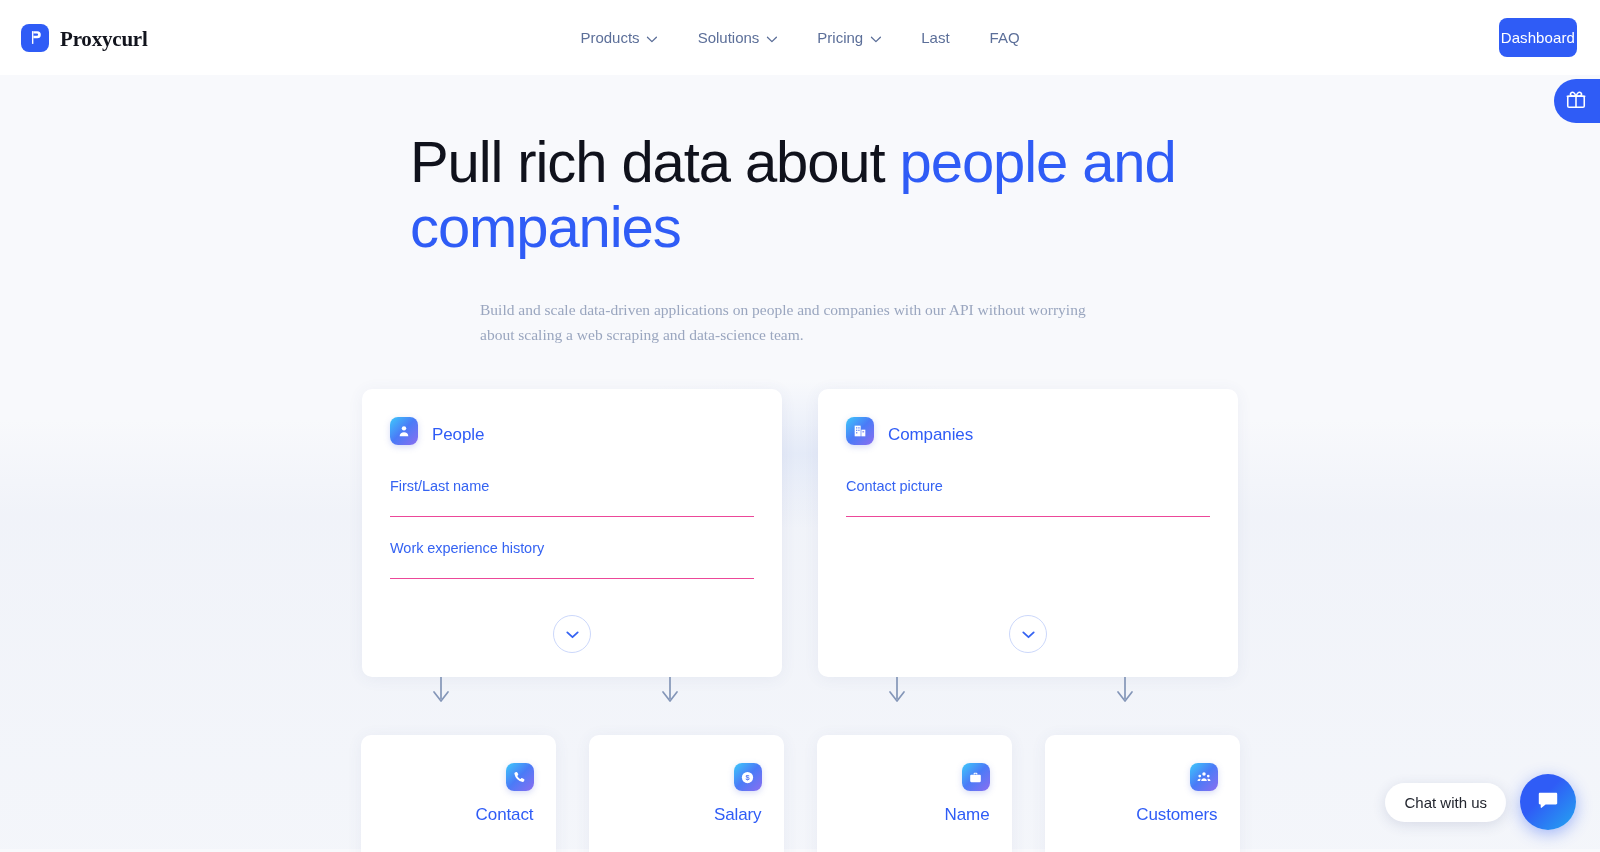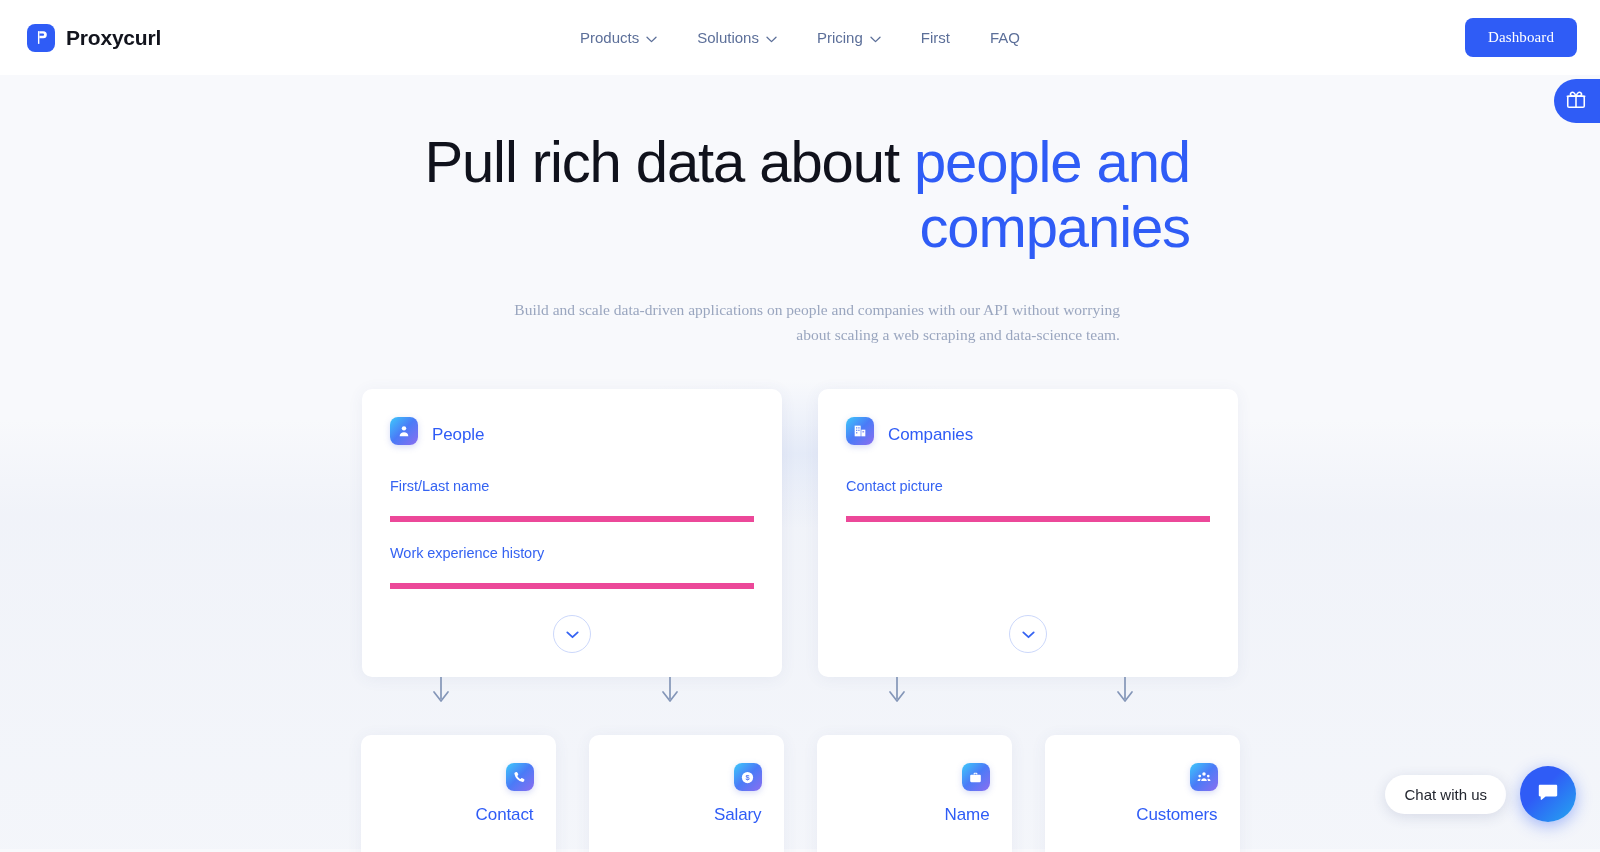--- a/index.html
+++ b/index.html
@@ -23,23 +23,24 @@
     background: #ffffff;
     display: flex;
     align-items: center;
     padding: 0 20px 0 20px;
     position: relative;
     z-index: 40;
   }
 
   .brand {
     display: flex;
-    align-items: center;
+    align-items: flex-end;
     gap: 11px;
-    margin-left: 7px;
+    margin-left: 1px;
+    font-family: Liberation Serif, serif;
   }
   .brand-mark {
     width: 28px; height: 28px;
     border-radius: 8px;
     background: #2f5cf6;
     display: flex; align-items: center; justify-content: center;
     flex: none;
   }
   .brand-name {
     font-size: 21px;
@@ -67,25 +68,25 @@
     cursor: pointer;
     white-space: nowrap;
   }
   .chev-sm { display: block; }
 
   .dashboard-btn {
     margin-left: auto;
     background: #2f5cf6;
     color: #ffffff;
     font-size: 15px;
-    padding: 11px 23px;
+    padding: 11px 2px;
     border-radius: 8px;
     border: none;
     cursor: pointer;
-    font-family: Liberation Serif, serif;
+    font-family: Liberation Sans, sans-serif;
     letter-spacing: 0.1px;
     margin-right: 3px;
   }
 
   
   .gift-tab {
     position: absolute;
     right: 0;
     top: 79px;
     width: 46px;
@@ -95,21 +96,21 @@
     display: flex;
     align-items: center;
     justify-content: flex-start;
     padding-left: 11px;
     cursor: pointer;
     z-index: 45;
   }
 
   
   .hero {
-    text-align: right;
+    text-align: left;
     padding-top: 55px;
   }
   .hero-title {
     font-size: 58px;
     font-weight: normal;
     line-height: 1.12;
     color: #10121c;
     letter-spacing: -1.1px;
     max-width: 780px;
     margin: 0 auto;
@@ -183,21 +184,21 @@
   .card-title {
     font-size: 17px;
     color: #2f5cf6;
     letter-spacing: -0.1px;
   }
 
   .field {
     font-size: 14.5px;
     color: #3563f2;
     padding: 23px 0 22px 0;
-    border-bottom: 6px solid #ec4899;
+    border-bottom: 1px solid #ec4899;
     letter-spacing: -0.05px;
     cursor: pointer;
   }
   .field:first-of-type { padding-top: 28px; }
 
   .expand {
     position: absolute;
     left: 50%;
     bottom: 24px;
     transform: translateX(-50%);
@@ -227,21 +228,21 @@
     z-index: 5;
   }
   .card-sm { width: 195px; height: 140px; padding: 28px 22px 0 22px; }
   .card-sm .card-head { margin-bottom: 0; flex-direction: column; }
   .card-sm .card-title { font-size: 17px; }
 
   
   .chat-wrap {
     position: absolute;
     right: 24px;
-    bottom: 30px;
+    bottom: 22px;
     display: flex;
     align-items: center;
     gap: 14px;
     z-index: 50;
   }
   .chat-pill {
     background: #ffffff;
     border-radius: 22px;
     padding: 11px 19px;
     font-size: 15px;
@@ -297,21 +298,21 @@
     <div class="nav-item">
       <span>Pricing</span>
       <span class="chev-sm">
         <svg width="11" height="7" viewBox="0 0 11 7">
             <path d="M1 1.2 5.5 5.6 10 1.2" fill="none" stroke="#5c6f99" stroke-width="1.3" stroke-linecap="round" stroke-linejoin="round"></path>
           </svg>
       </span>
     </div>
 
     <div class="nav-item">
-      <span>First</span>
+      <span>Last</span>
     </div>
 
     <div class="nav-item">
       <span>FAQ</span>
     </div>
 
   </nav>
 
   <button class="dashboard-btn">Dashboard</button>
 </div>

